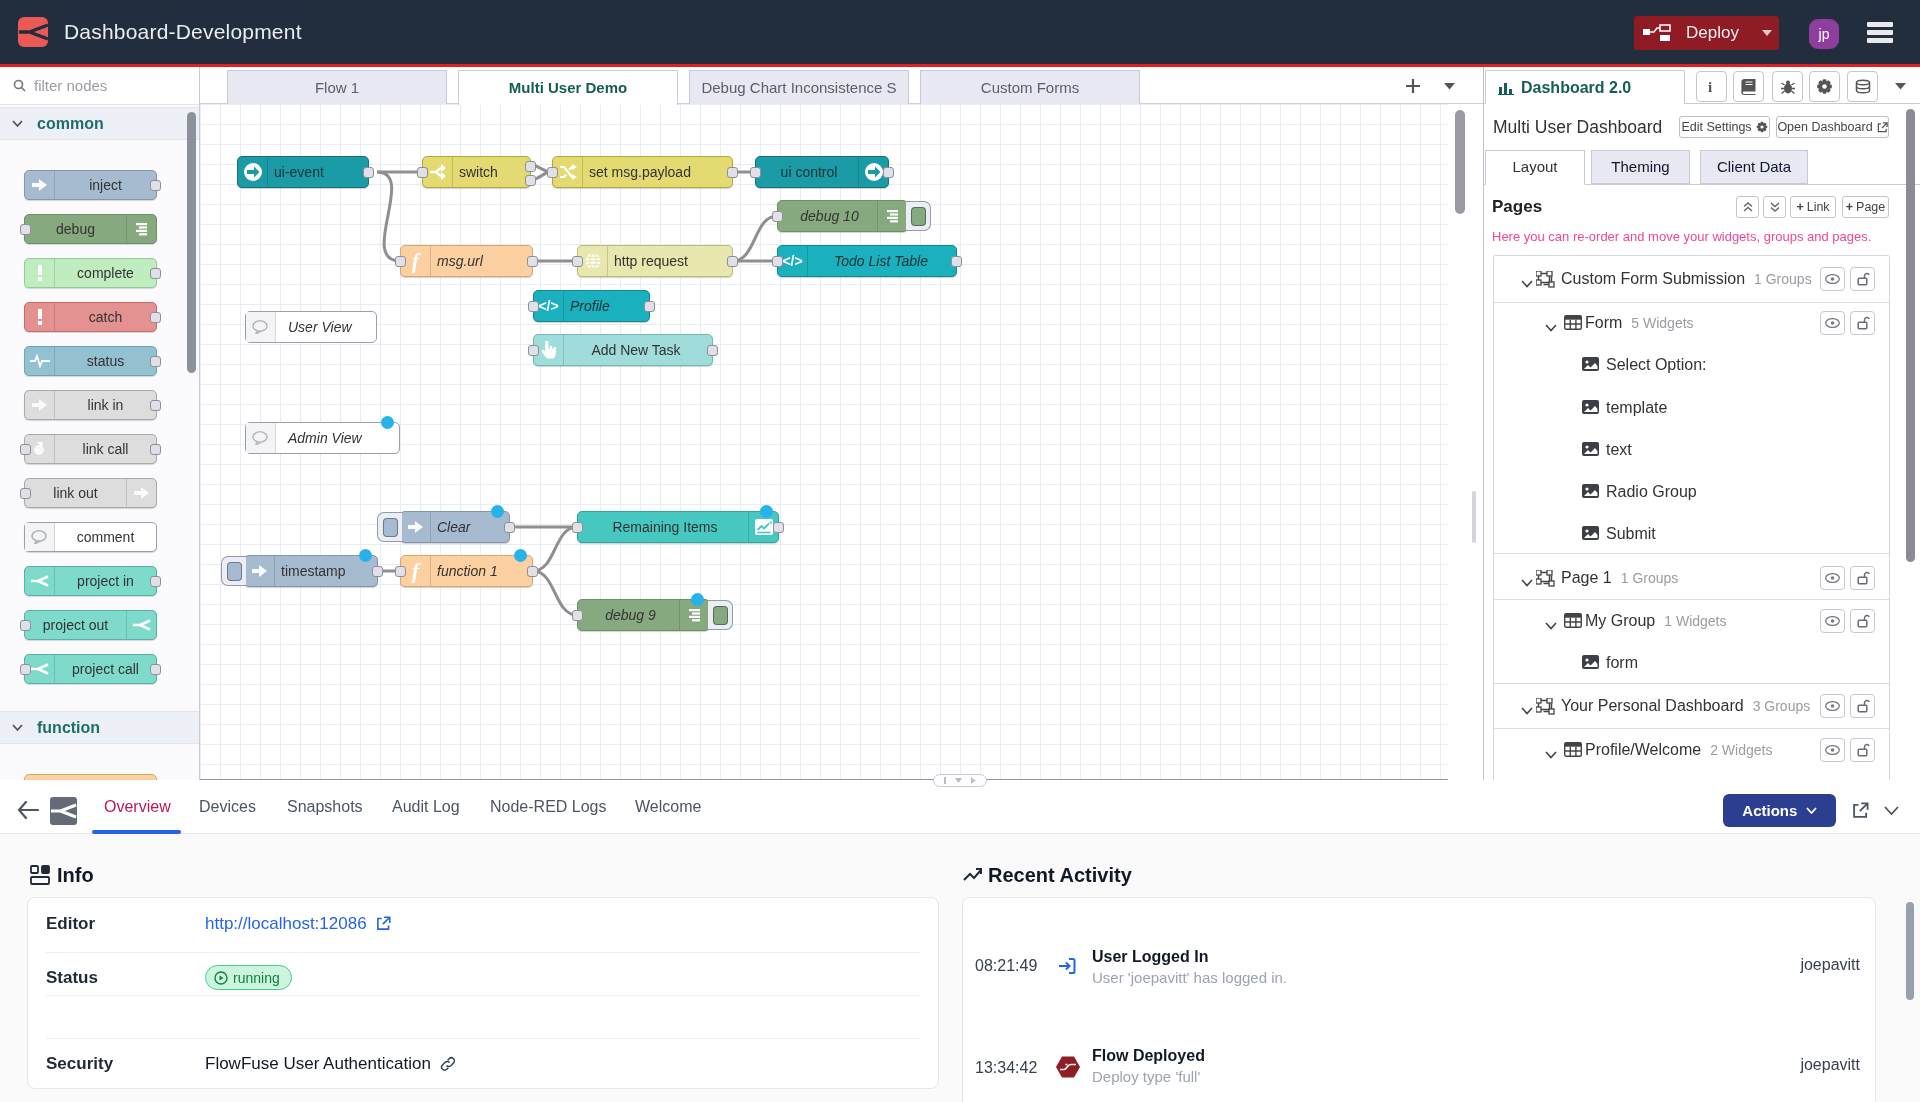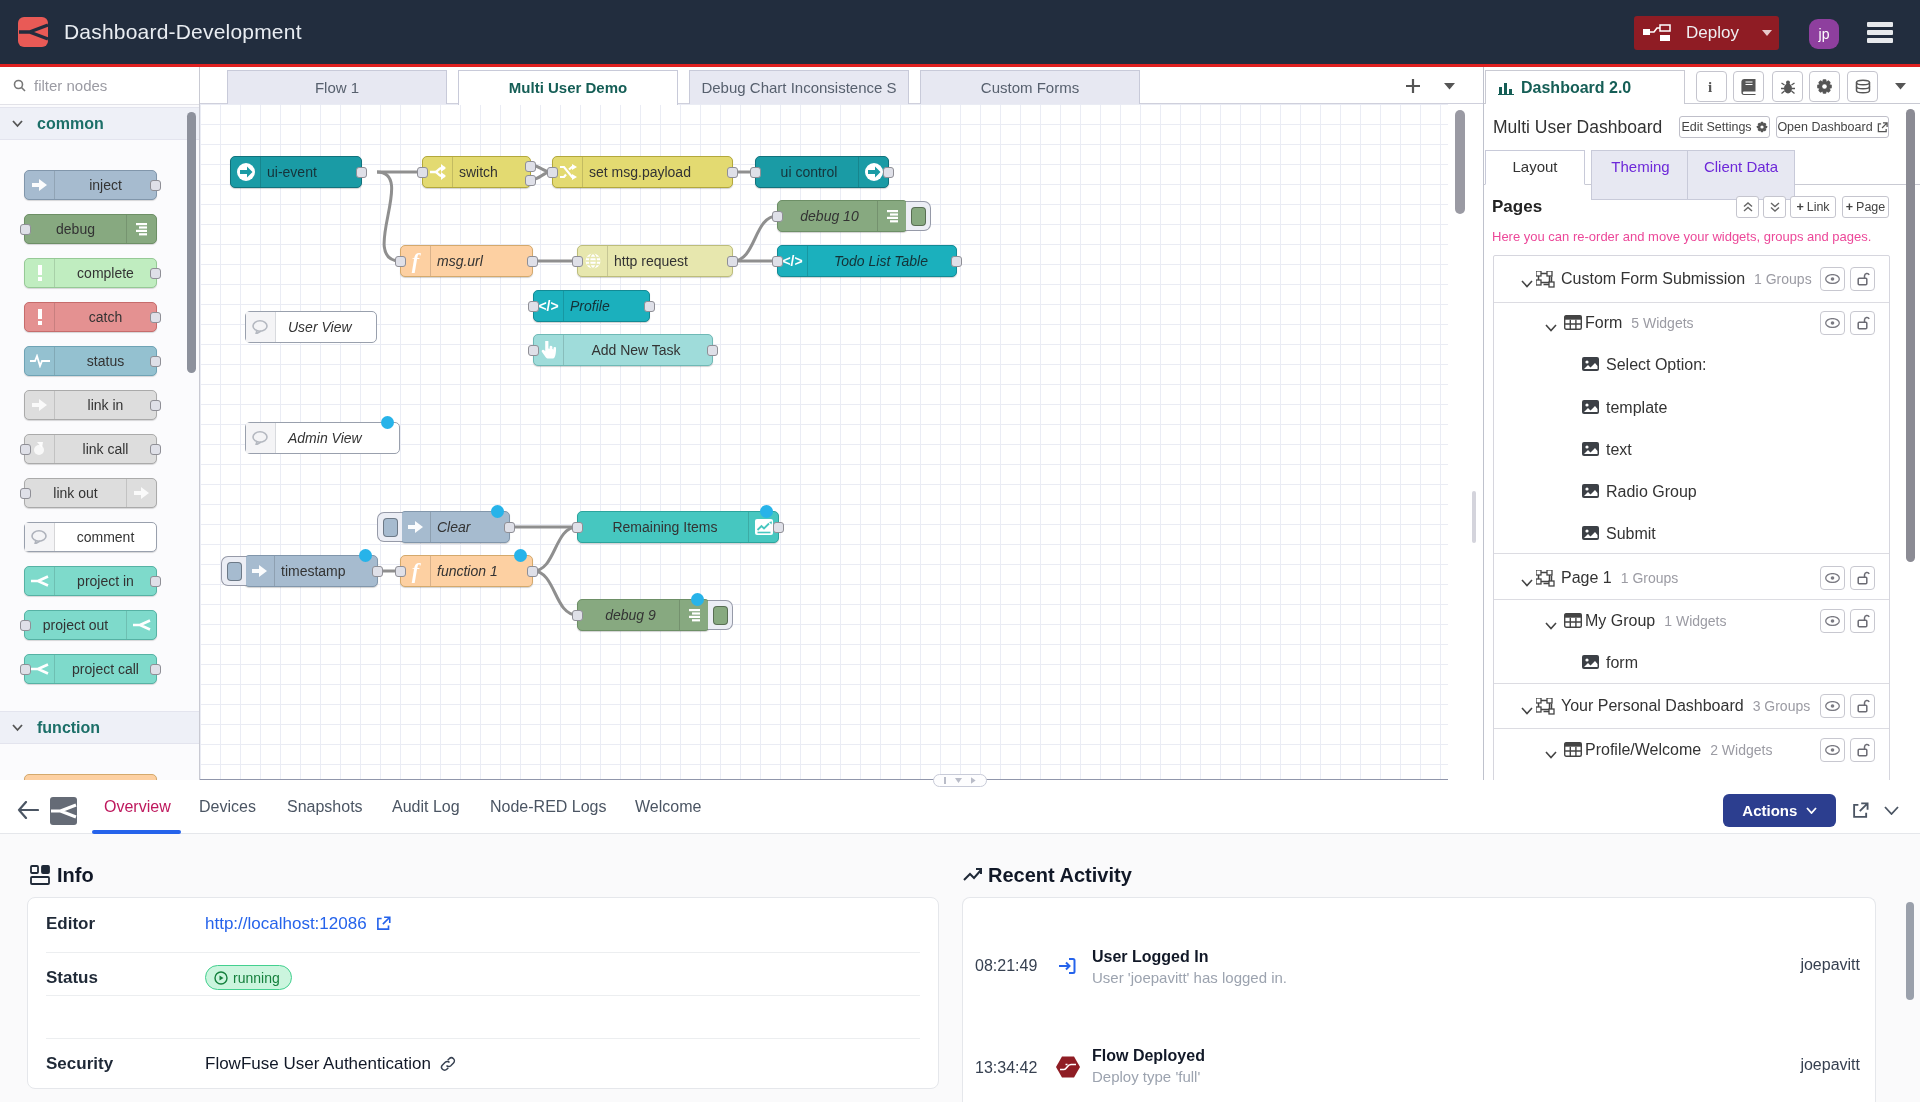--- a/index.html
+++ b/index.html
@@ -241,21 +241,21 @@
   <path d="M333,157 L377,157"></path>
   <path d="M533,157 C556,157 554,112 577,112"></path>
   <path d="M533,157 L577,157"></path>
   <path d="M310,423 L377,423"></path>
   <path d="M178,467 L200,467"></path>
   <path d="M333,467 C356,467 354,423 377,423"></path>
   <path d="M333,467 C356,467 354,511 377,511"></path>
  </g>
 </svg>
 
-<div class="node" style="left:30px;top:52px;width:132px;background:#1a9ba5;border-color:#11727c">
+<div class="node" style="left:37px;top:52px;width:132px;background:#1a9ba5;border-color:#11727c">
         <div class="nico l">
           <svg width="20" height="20" viewBox="0 0 20 20">
             <circle cx="10" cy="10" r="9" fill="#fff"></circle>
             <path fill="#1a9ba5" d="M4 8h7V4.5L16.5 10 11 15.5V12H4z"></path>
           </svg>
         </div>
         <div class="lbl" style="color:#16333a">ui-event</div>
         <div class="port r"></div>
       </div>
 <div class="node" style="left:222px;top:52px;width:109px;background:#e3da71;border-color:#b3a83c">
@@ -527,21 +527,21 @@
           </g>
           <circle cx="8.5" cy="8.5" r="2.3" fill="#fff"></circle>
         </svg></div>
  <div class="mbtn" style="left:292px;top:49px;width:113px">Open Dashboard <svg width="11" height="11" viewBox="0 0 12 12" style="margin-left:4px">
           <path d="M4.5 2H1.5v8.5H10V7.5" fill="none" stroke="#555" stroke-width="1.4"></path>
           <path d="M6.5 1h4.5v4.5M11 1L5.5 6.5" fill="none" stroke="#555" stroke-width="1.4"></path>
         </svg></div>
  <div style="position:absolute;left:0;top:117px;width:437px;height:1px;background:#c9cad3"></div>
  <div class="stab act2" style="left:1px;width:100px">Layout</div>
  <div class="stab" style="left:107px;width:99px">Theming</div>
- <div class="stab" style="left:203px;width:108px">Client Data</div>
+ <div class="stab" style="left:216px;width:108px">Client Data</div>
  <div style="position:absolute;left:8px;top:130px;font-size:17px;font-weight:bold;color:#222">Pages</div>
  <div class="xbtn" style="left:252px;top:129px;width:23px">
         <svg width="10" height="10" viewBox="0 0 10 10">
           <path d="M1 4.5L5 1l4 3.5M1 9L5 5.5 9 9" stroke="#666" stroke-width="1.4" fill="none"></path>
         </svg>
       </div>
  <div class="xbtn" style="left:279px;top:129px;width:23px">
         <svg width="10" height="10" viewBox="0 0 10 10">
           <path d="M1 1l4 3.5L9 1M1 5.5L5 9l4-3.5" stroke="#666" stroke-width="1.4" fill="none"></path>
         </svg>
@@ -761,21 +761,21 @@
             <rect x="2.2" y="6.2" width="8.6" height="6.6" rx="1" fill="none" stroke="#6b6b73" stroke-width="1.5"></rect>
             <path d="M8.5 6V3.8A2.5 2.5 0 0113.2 2.9" fill="none" stroke="#6b6b73" stroke-width="1.5"></path>
           </svg>
         </div>
       </div>
  <div style="position:absolute;left:422px;top:42px;width:9px;height:453px;background:#8b8b94;border-radius:5px"></div>
 </div>
 <style>
 .sbtn{position:absolute;top:4px;width:31px;height:31px;background:#fff;border:1px solid #c5c5ce;border-radius:4px;display:flex;align-items:center;justify-content:center}
 .mbtn{position:absolute;height:22px;background:#fff;border:1px solid #bfbfc9;border-radius:3px;font-size:12.5px;color:#444;display:flex;align-items:center;justify-content:center}
-.stab{position:absolute;top:83px;height:50px;background:#e7e8f2;border:1px solid #c8cad9;font-size:15px;color:#6d28d9;text-align:center;line-height:32px}
+.stab{position:absolute;top:83px;height:34px;background:#e7e8f2;border:1px solid #c8cad9;font-size:15px;color:#0f172a;text-align:center;line-height:32px}
 .stab.act2{background:#fff;border-bottom:1px solid #fff;color:#333;height:35px;z-index:2}
 .xbtn{position:absolute;height:22px;background:#fff;border:1px solid #c5c5ce;border-radius:3px;font-size:12.5px;color:#444;display:flex;align-items:center;justify-content:center}
 .tl{font-size:16px;color:#333}
 .tb{font-size:14px;color:#9b9ba3;margin-left:9px}
 .tsep{position:absolute;left:0;width:100%;height:1px;background:#dcdce2}
 .ebtn{position:absolute;width:25px;height:24px;border:1px solid #c8c8d0;border-radius:4px;background:#fff;display:flex;align-items:center;justify-content:center}
 .titem{position:absolute;display:flex;align-items:center}
 </style>
 
 <div id="ff" style="position:absolute;left:0;top:780px;width:1920px;height:322px;background:#fafafb">

